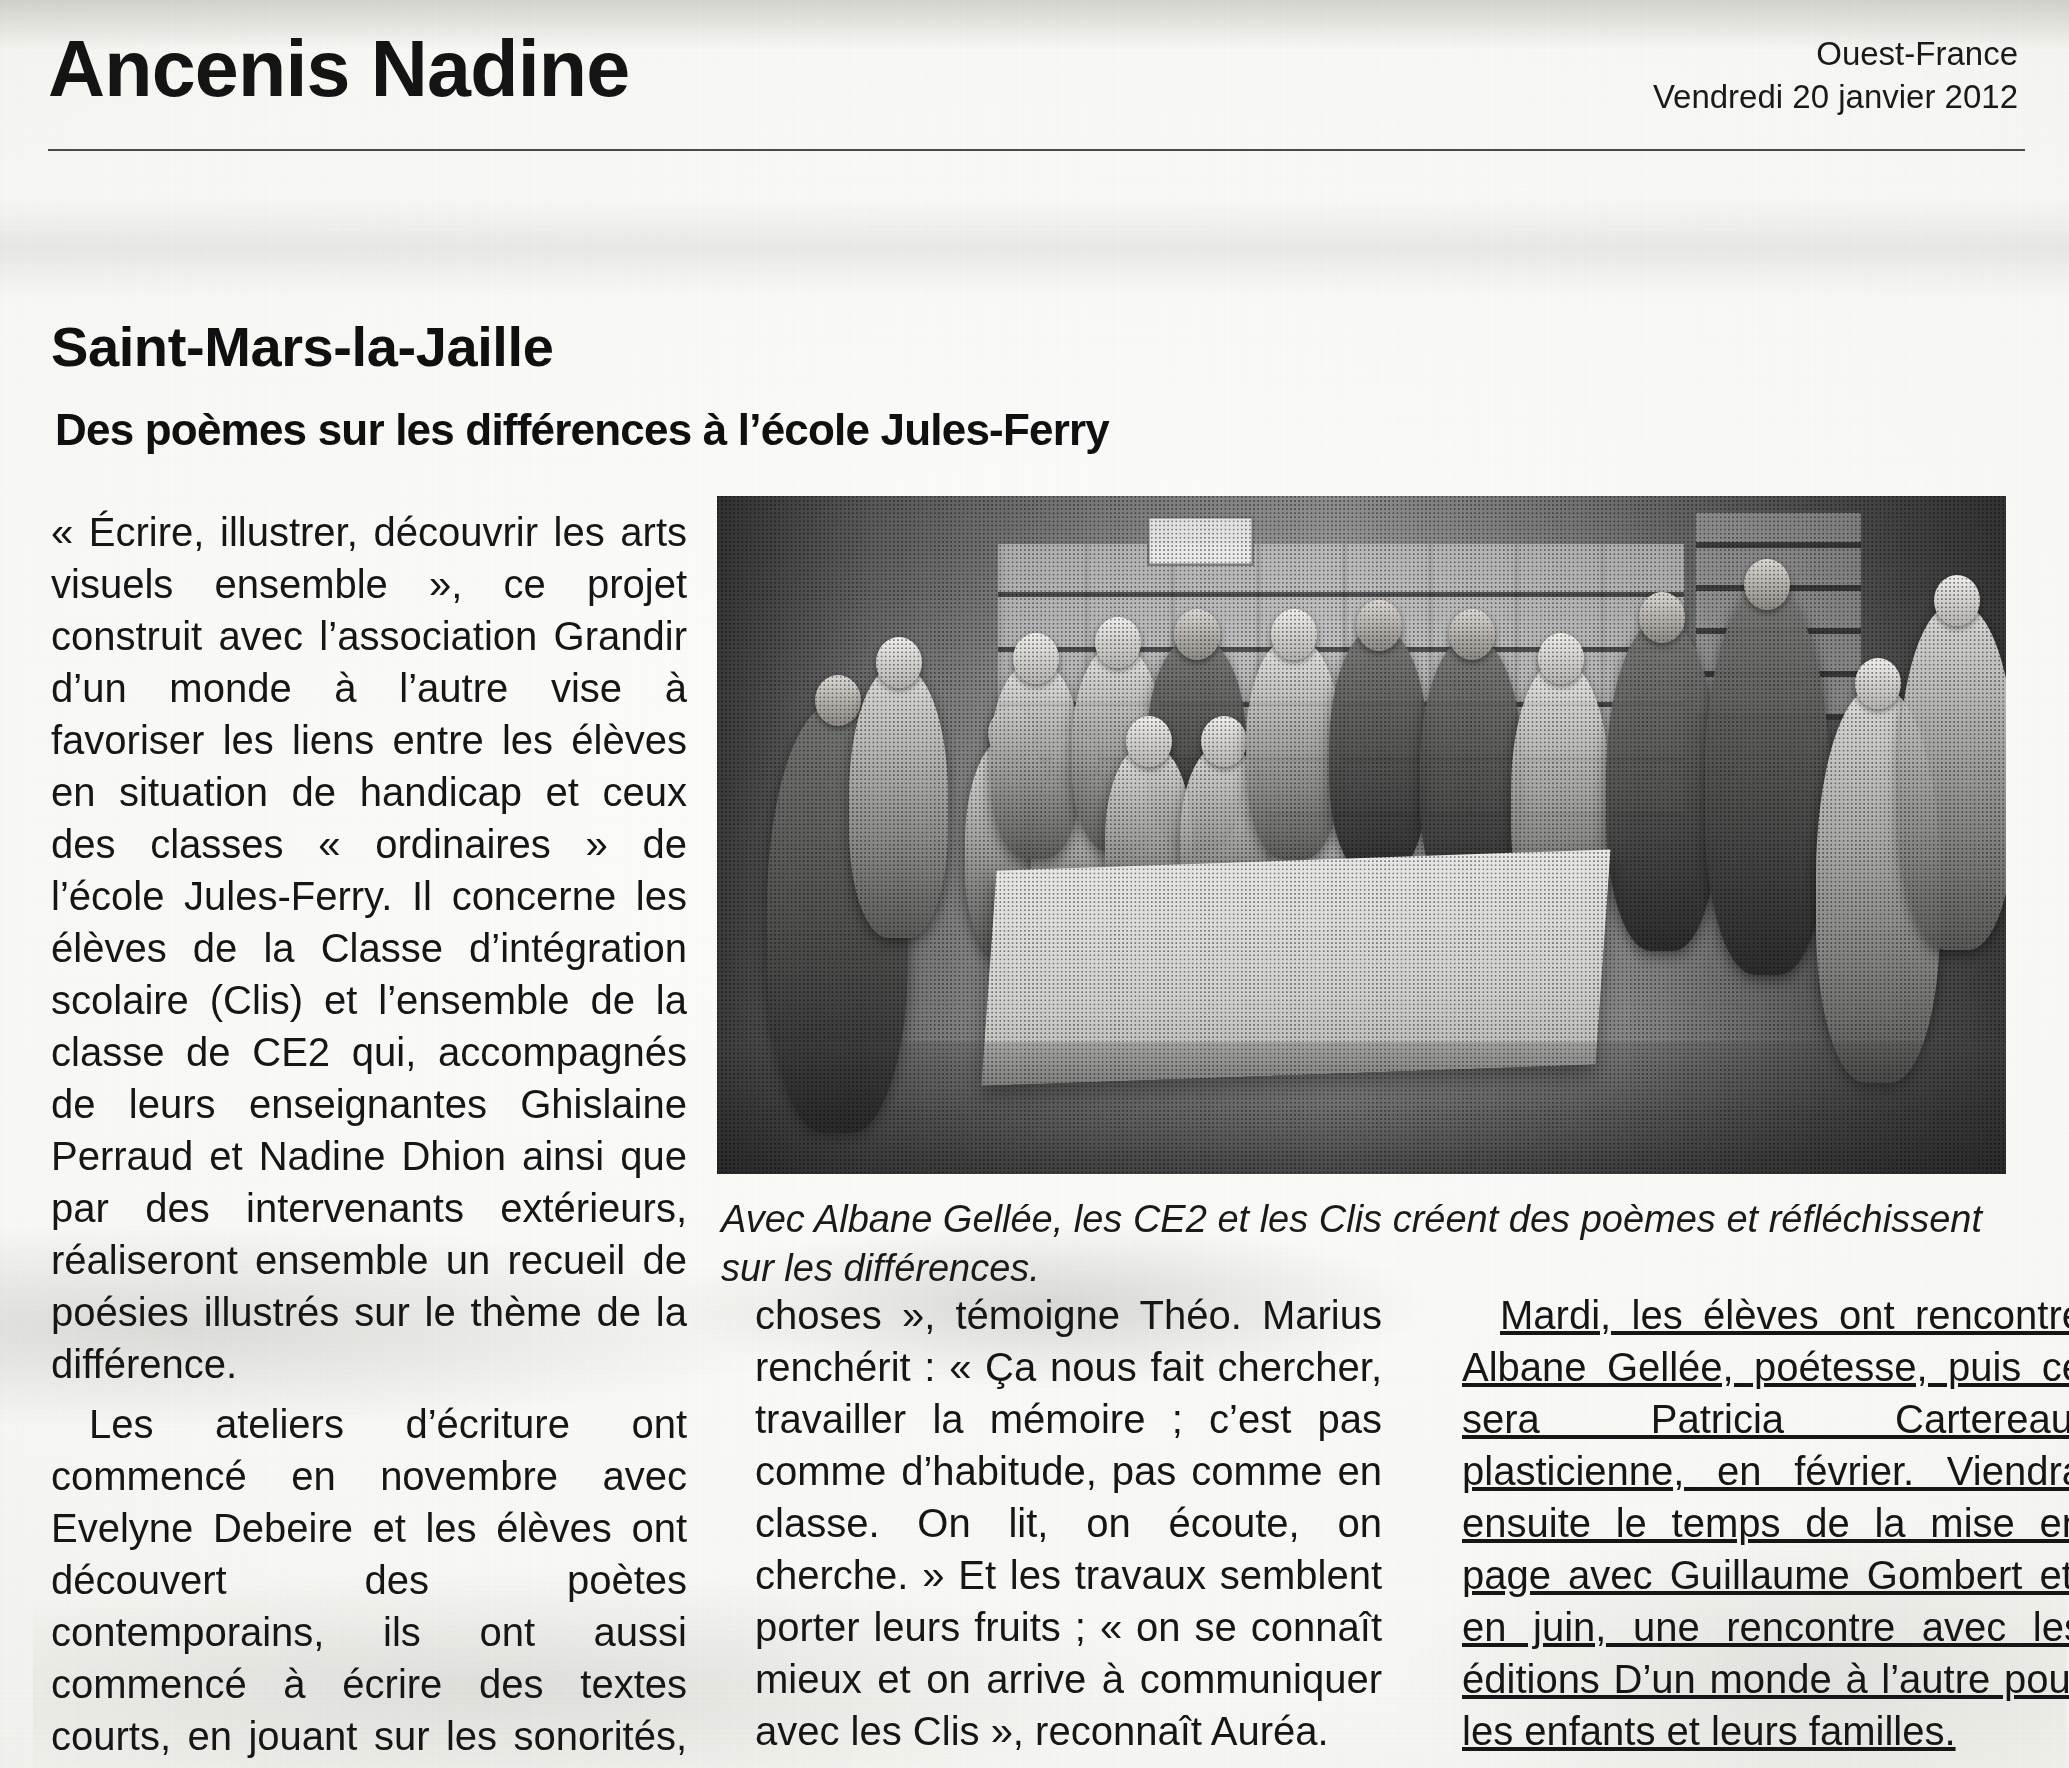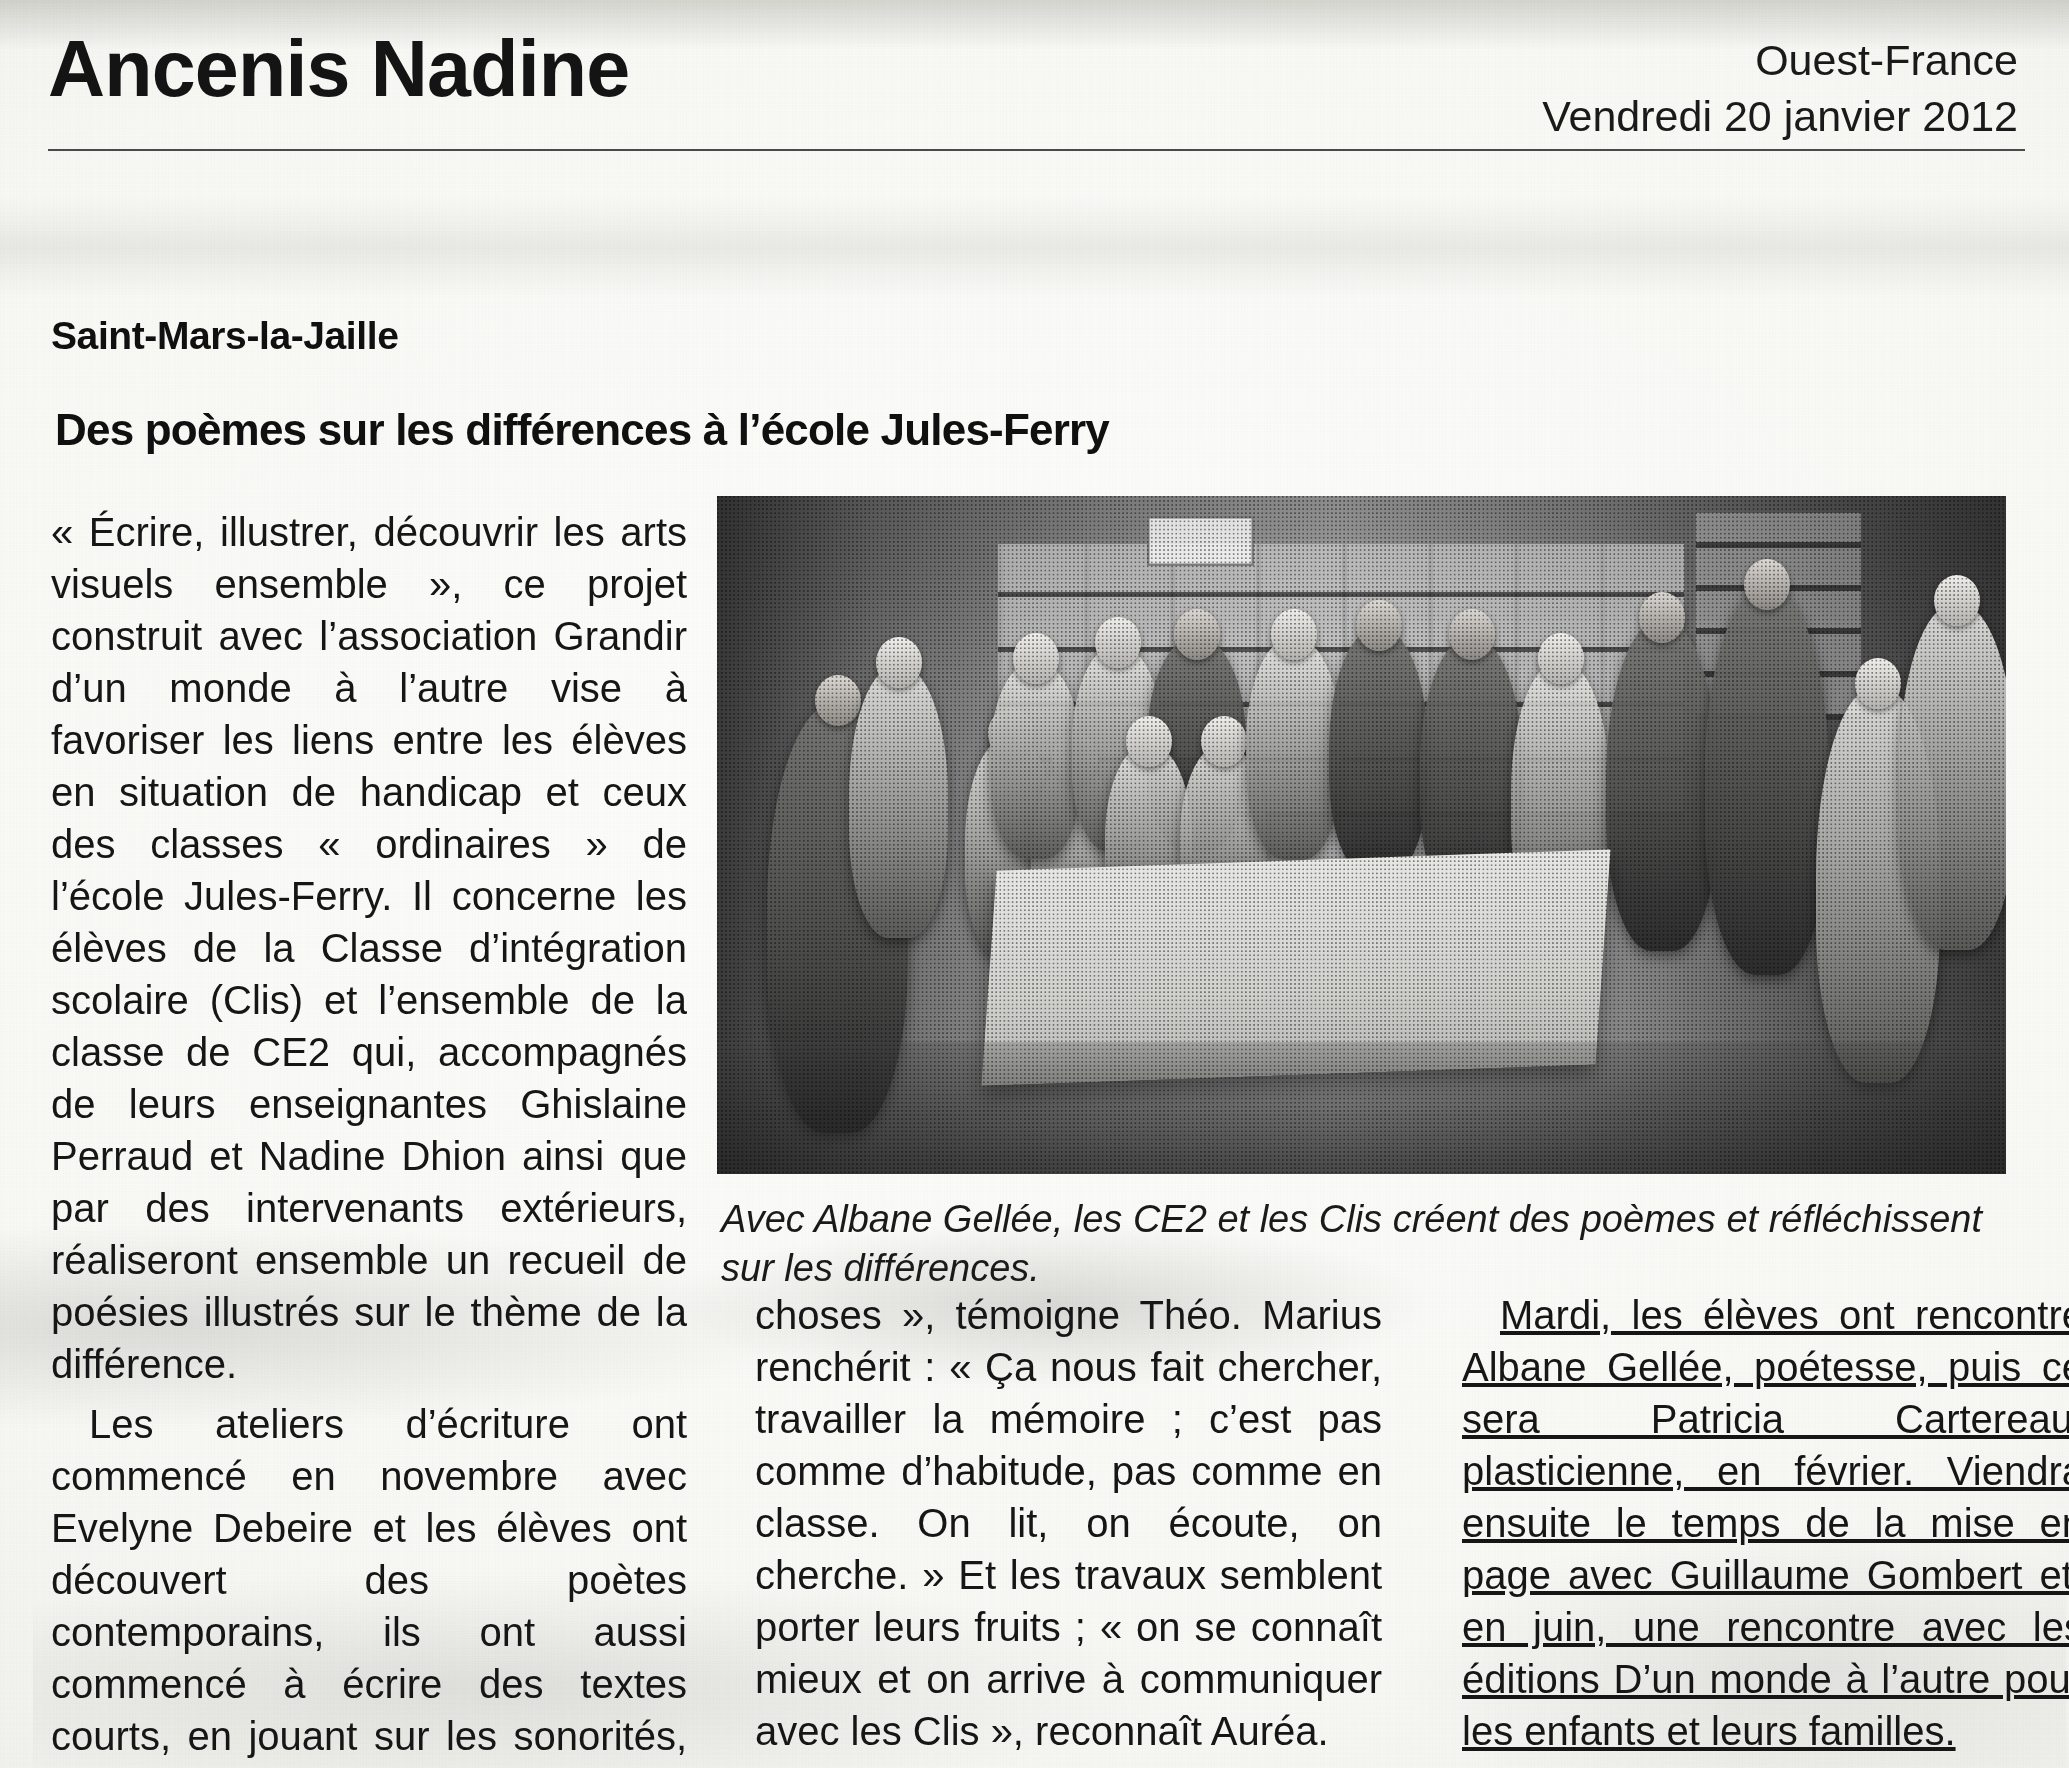--- a/index.html
+++ b/index.html
@@ -65,41 +65,41 @@
     font-size: 79px;
     letter-spacing: -0.8px;
     color: #141414;
     white-space: nowrap;
   }
   .masthead-right {
     position: absolute;
     right: 5px;
     top: 15px;
     text-align: right;
-    font-size: 43px;
+    font-size: 33px;
     line-height: 1.32;
     color: #1a1a1a;
   }
   .masthead-rule {
     position: absolute;
     left: 48px;
     top: 149px;
     width: 1977px;
     height: 0;
     border-top: 2.5px solid #2b2b2b;
     opacity: 0.85;
   }
 
   
   .locality {
     position: absolute;
     left: 51px;
     top: 314px;
     font-weight: bold;
-    font-size: 39px;
+    font-size: 56px;
     letter-spacing: -0.4px;
     color: #101010;
   }
   .headline {
     position: absolute;
     left: 55px;
     top: 405px;
     width: 1951px;
     font-weight: bold;
     font-size: 44px;

